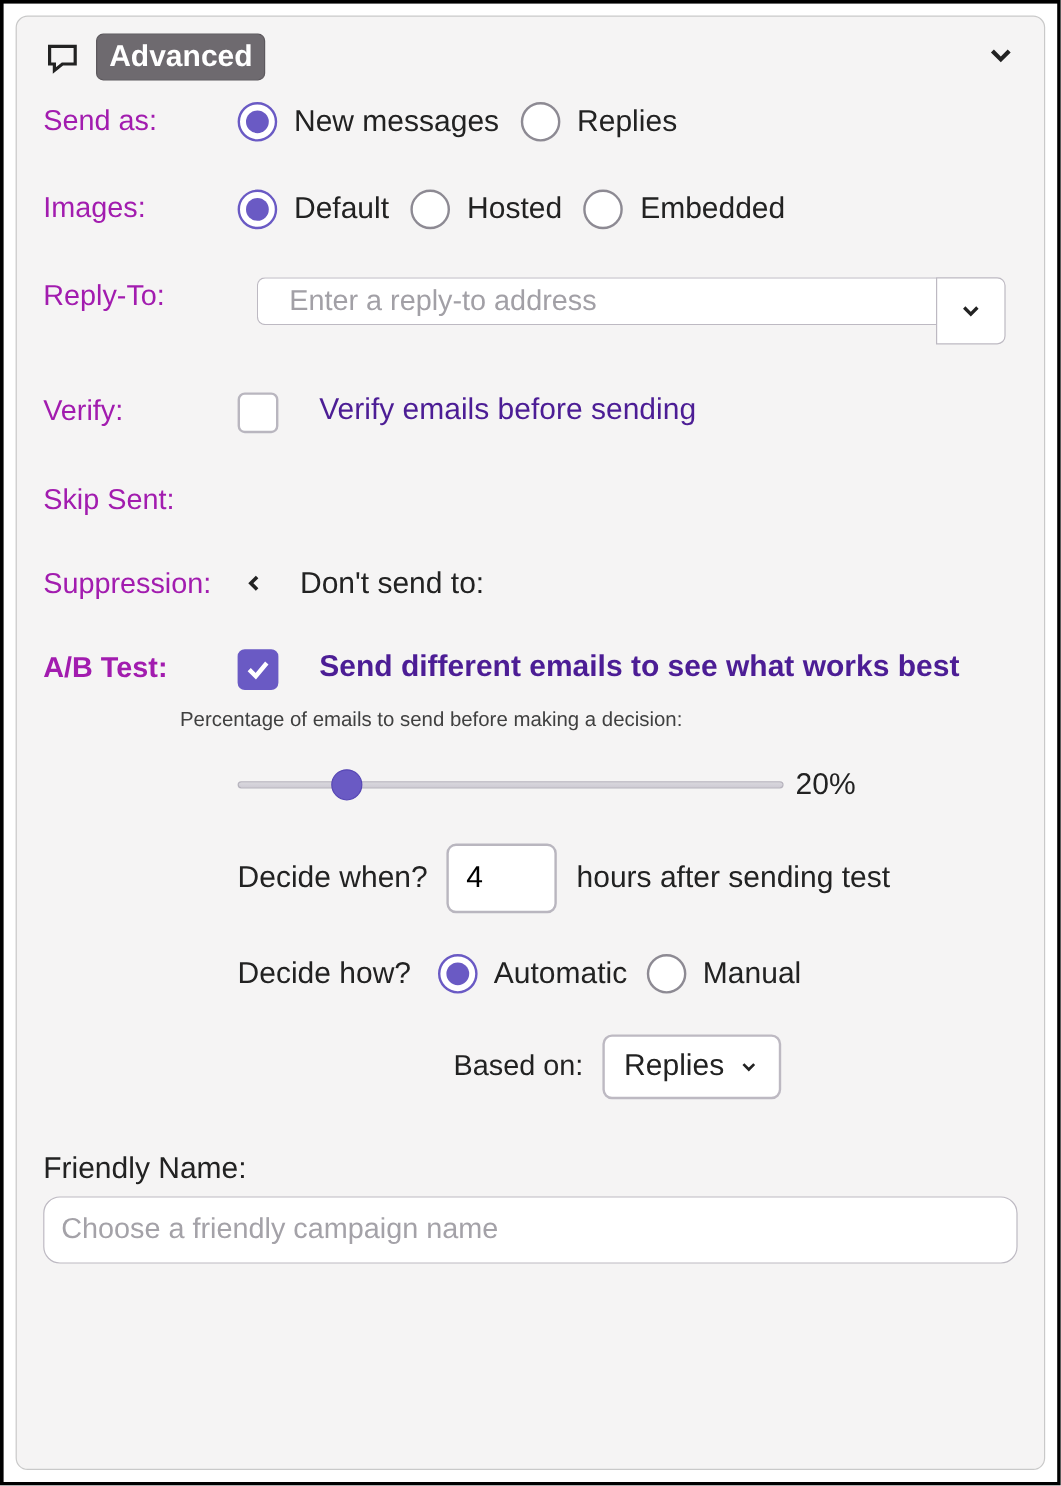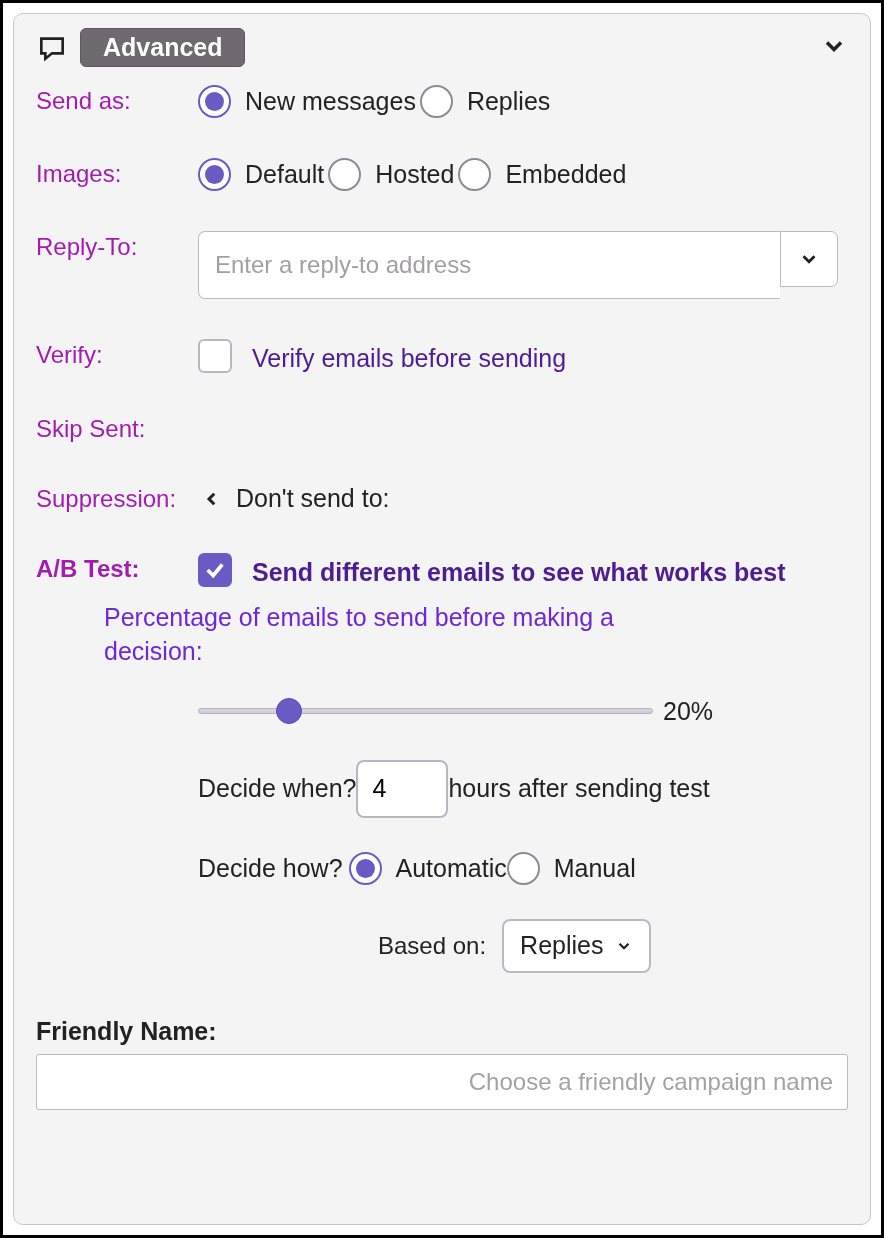--- a/index.html
+++ b/index.html
@@ -30,21 +30,21 @@
     position: relative;
   }
   .panel-header {
     display: flex;
     align-items: center;
     gap: 12px;
     margin-bottom: 18px;
   }
   .badge {
     display: inline-block;
-    padding: 4px 22px;
+    padding: 4px 10px;
     background: #6e6a6f;
     color: #fff;
     border-radius: 6px;
     font-weight: 700;
     font-size: 25px;
     border: 1px solid #5c585d;
   }
   .chevron-down-top {
     position: absolute;
     top: 18px;
@@ -62,22 +62,22 @@
     width: 162px;
     flex: 0 0 162px;
     font-size: 24px;
     color: #a21caf;
     padding-top: 2px;
     align-self: flex-start;
   }
   .control-col {
     flex: 1 1 auto;
     display: flex;
-    align-items: flex-end;
-    gap: 4px;
+    align-items: flex-start;
+    gap: 18px;
     flex-wrap: wrap;
   }
   
   .radio {
     display: inline-flex;
     align-items: center;
     gap: 14px;
     cursor: pointer;
   }
   .radio .ring {
@@ -121,28 +121,29 @@
     margin-left: 16px;
   }
   
   .combo {
     display: flex;
     width: 100%;
     max-width: 640px;
   }
   .combo input {
     flex: 1 1 auto;
-    height: 68px;
+    height: 40px;
     font-size: 24px;
-    padding: 0 16px;
+    padding: 0 26px;
     border: 1px solid #bdb9c2;
     border-right: none;
     border-radius: 7px 0 0 7px;
     background: #fff;
     color: #333;
+    margin-left: 16px;
   }
   .combo input::placeholder { color: #a2a0a6; }
   .combo-btn {
     width: 58px; height: 56px;
     border: 1px solid #bdb9c2;
     border-radius: 0 7px 7px 0;
     background: #fff;
     display: inline-flex;
     align-items: center;
     justify-content: center;
@@ -154,25 +155,25 @@
     display: inline-flex;
     align-items: center;
     justify-content: center;
   }
   .suppress-text {
     font-size: 25px;
     margin-left: 6px;
   }
   
   .ab-sub {
-    margin-left: 68px;
+    margin-left: 114px;
     margin-top: -8px;
     margin-bottom: 28px;
-    font-size: 25px;
-    color: #6d28d9;
+    font-size: 17px;
+    color: #404040;
     line-height: 1.35;
     max-width: 610px;
   }
   .slider-wrap {
     margin-left: 162px;
     display: flex;
     align-items: center;
     gap: 10px;
     margin-bottom: 34px;
   }
@@ -196,20 +197,21 @@
     background: #6a5ac4;
     border-radius: 50%;
     border: 1px solid #5747b4;
     transform: translateX(-50%);
   }
   .slider-val { font-size: 25px; }
   .decide-row {
     margin-left: 162px;
     display: flex;
     align-items: center;
+    gap: 16px;
     margin-bottom: 34px;
   }
   .decide-row .q { font-size: 25px; }
   .num-input {
     width: 92px; height: 58px;
     font-size: 25px;
     padding: 0 14px;
     border: 2px solid #b9b6bf;
     border-radius: 8px;
     background: #fff;
@@ -228,34 +230,33 @@
     gap: 12px;
     height: 54px;
     padding: 0 16px;
     border: 2px solid #bdb9c2;
     border-radius: 8px;
     background: #fff;
     font-size: 25px;
     cursor: pointer;
   }
   .friendly-label {
-    font-weight: 700;
+    font-weight: 400;
     font-size: 25px;
     margin-top: 26px;
     margin-bottom: 8px;
   }
   .friendly-input {
     width: 100%;
     height: 56px;
     font-size: 24px;
     padding: 12px 14px;
     border: 1px solid #bdb9c2;
-    border-radius: 3px;
-    background: #fff;
-    text-align: right;
+    border-radius: 14px;
+    background: #fff;
   }
   .friendly-input::placeholder { color: #a4a2a8; }
   svg { display: block; }
 </style>
 </head>
 <body>
 
 <div class="outer">
   <div class="panel">
 

